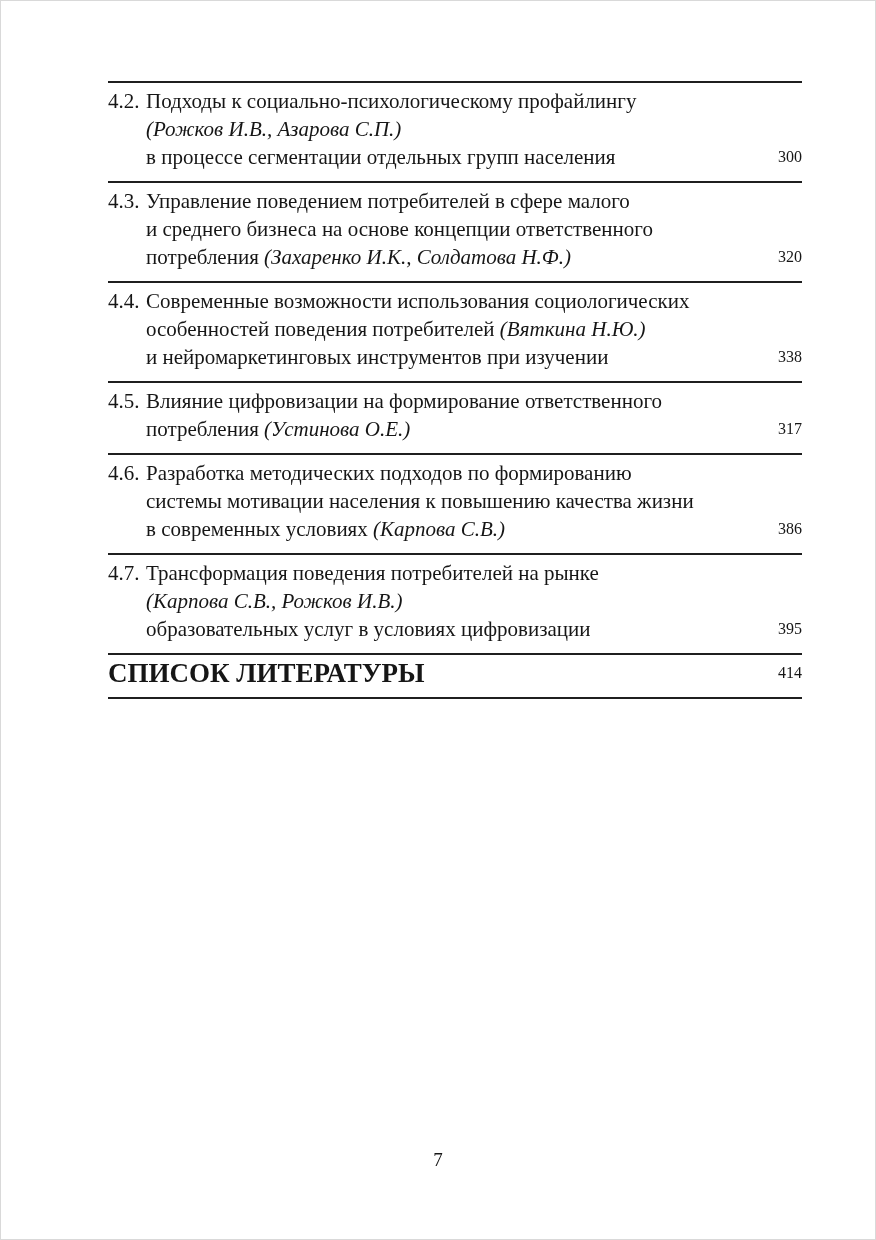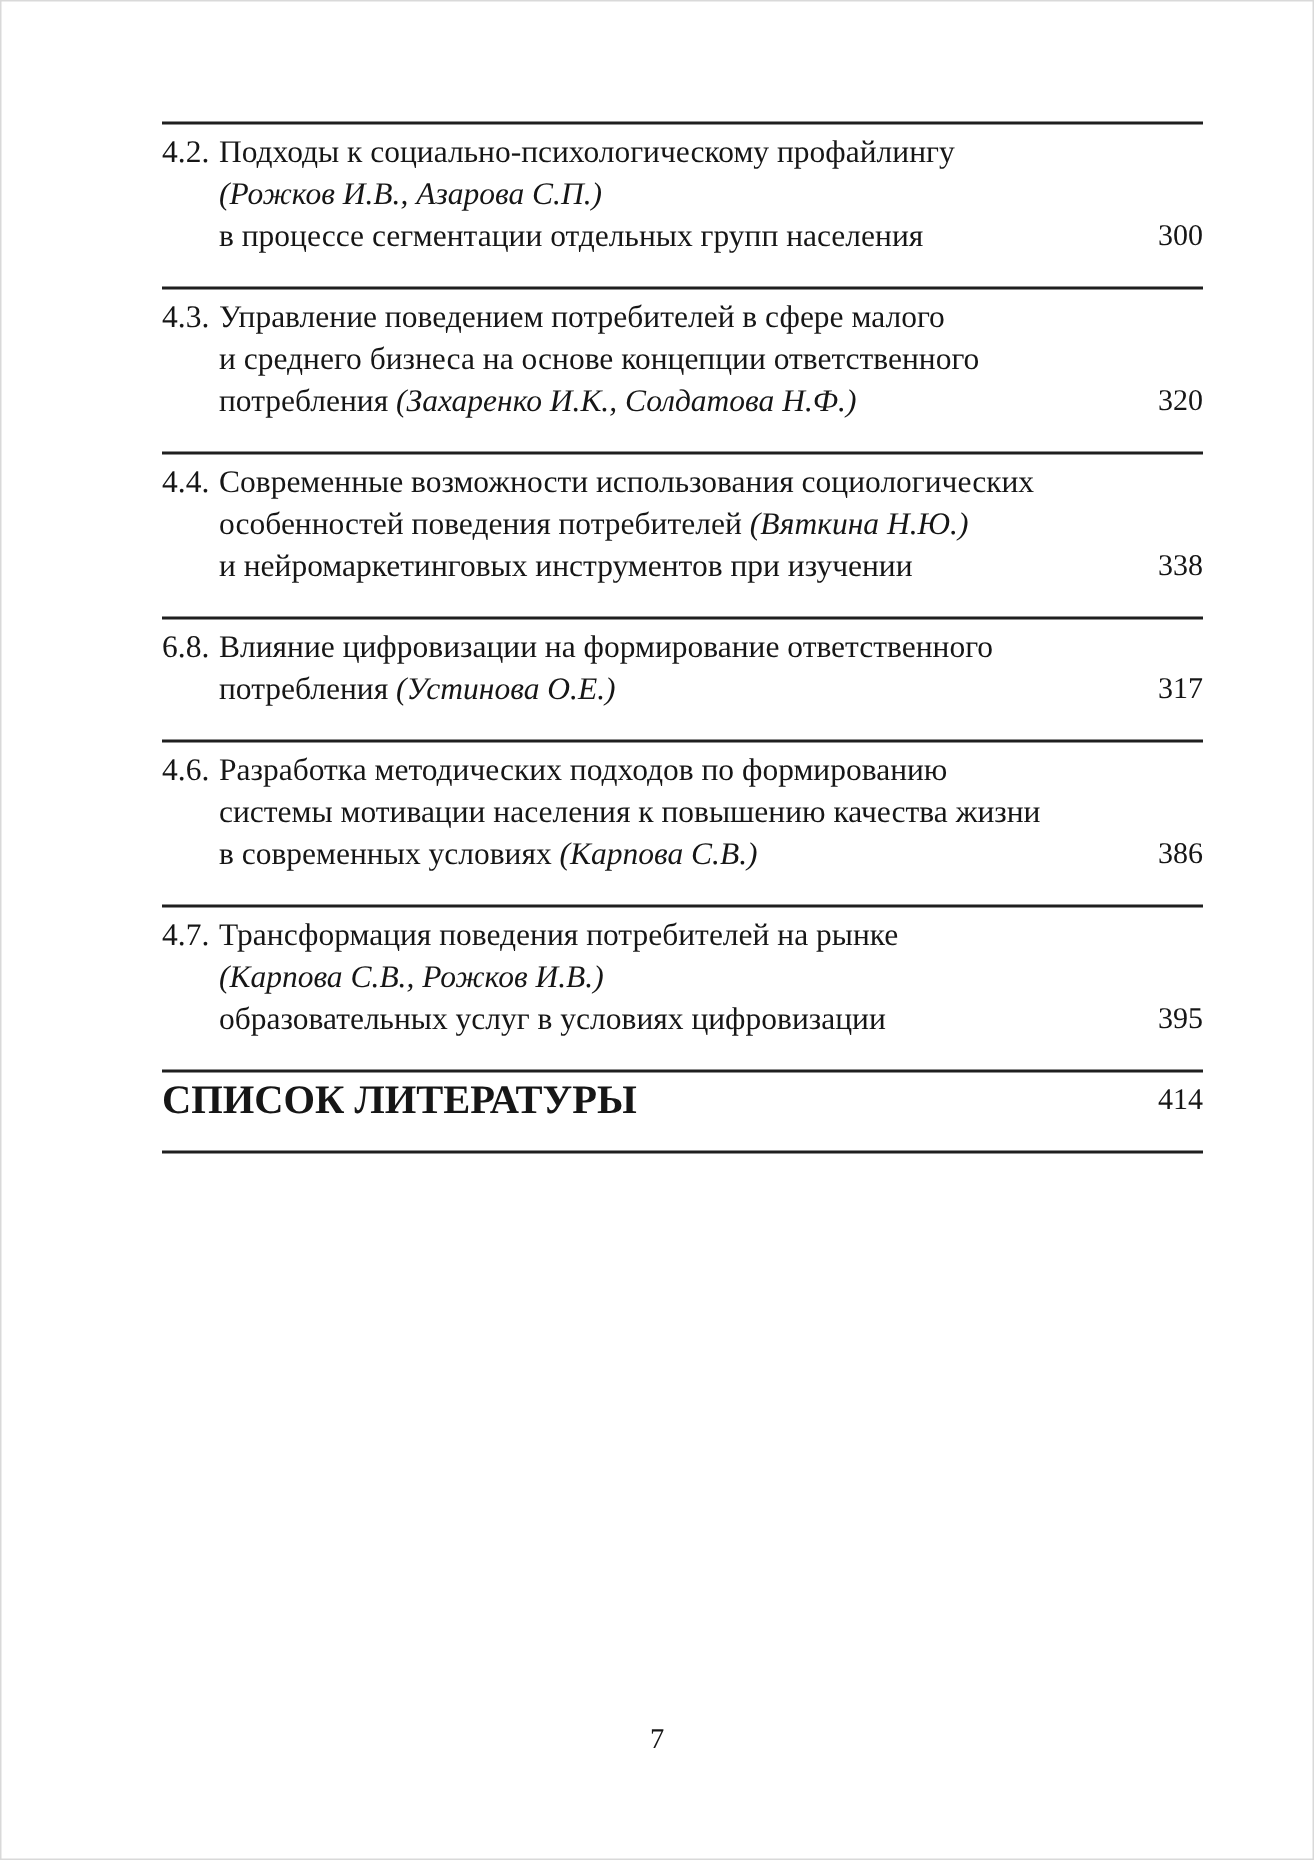--- a/index.html
+++ b/index.html
@@ -19,40 +19,40 @@
     position: absolute;
     left: 107px;
     top: 80px;
     width: 694px;
   }
   .row {
     display: flex;
     align-items: flex-end;
     justify-content: space-between;
     border-top: 2px solid #1f1f1f;
-    padding: 4px 0 20px 0;
+    padding: 4px 0 10px 0;
   }
   .row.last {
     border-bottom: 2px solid #1f1f1f;
   }
   .entry {
     flex: 1 1 auto;
     font-size: 21px;
     line-height: 28px;
   }
   .line { padding-left: 38px; }
   .line.first { padding-left: 0; }
   .num {
     display: inline-block;
     width: 38px;
   }
   .it { font-style: italic; }
   .pg {
     flex: 0 0 auto;
-    font-size: 20px;
+    font-size: 16px;
     line-height: 28px;
     padding-left: 14px;
     text-align: right;
   }
   .ref-label {
     font-size: 27px;
     line-height: 28px;
     font-weight: bold;
   }
   .footer-page {
@@ -93,21 +93,21 @@
       <div class="entry">
         <div class="line first"><span class="num">4.4.</span><span>Современные возможности использования социологических</span><span class="it"></span></div>
         <div class="line"><span>особенностей поведения потребителей </span><span class="it">(Вяткина Н.Ю.)</span></div>
         <div class="line"><span>и нейромаркетинговых инструментов при изучении</span><span class="it"></span></div>
       </div>
       <div class="pg">338</div>
     </div>
 
     <div class="row">
       <div class="entry">
-        <div class="line first"><span class="num">6.8.</span><span>Влияние цифровизации на формирование ответственного</span><span class="it"></span></div>
+        <div class="line first"><span class="num">4.5.</span><span>Влияние цифровизации на формирование ответственного</span><span class="it"></span></div>
         <div class="line"><span>потребления </span><span class="it">(Устинова О.Е.)</span></div>
       </div>
       <div class="pg">317</div>
     </div>
 
     <div class="row">
       <div class="entry">
         <div class="line first"><span class="num">4.6.</span><span>Разработка методических подходов по формированию</span><span class="it"></span></div>
         <div class="line"><span>системы мотивации населения к повышению качества жизни</span><span class="it"></span></div>
         <div class="line"><span>в современных условиях </span><span class="it">(Карпова С.В.)</span></div>

